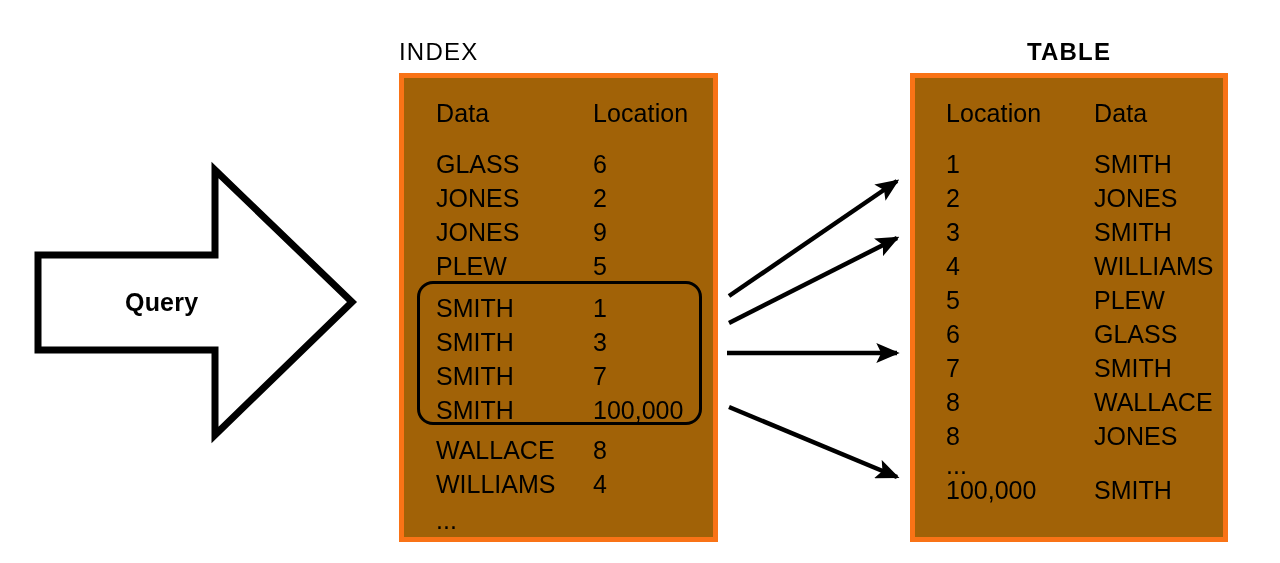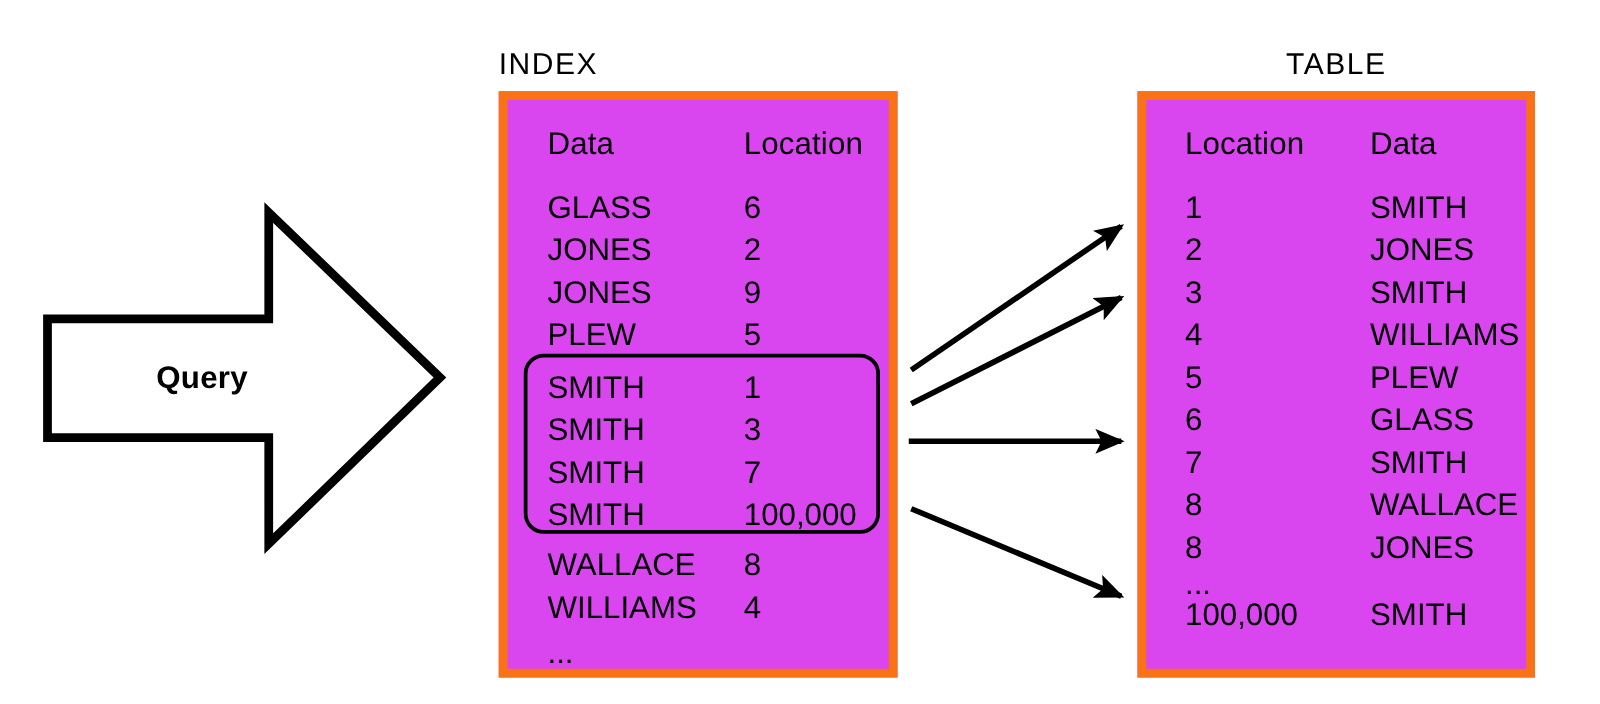--- a/index.html
+++ b/index.html
@@ -36,27 +36,27 @@
   }
 
   
   .panel-title {
     position: absolute;
     font-size: 24px;
     letter-spacing: 1.2px;
     white-space: nowrap;
   }
   #index-title { left: 399px; top: 38px; width: 319px; text-align: left; }
-  #table-title { left: 910px; top: 38px; width: 318px; text-align: center; }
+  #table-title { left: 910px; top: 38px; width: 318px; text-align: center; font-weight: bold; }
 
   
   .panel {
     position: absolute;
-    border: 7px solid #f97316;
-    background: #d946ef;
+    border: 5px solid #f97316;
+    background: #a16207;
     box-sizing: border-box;
     text-decoration: underline;
   }
   #index-panel { left: 399px; top: 73px; width: 319px; height: 469px; }
   #table-panel { left: 910px; top: 73px; width: 318px; height: 469px; }
 
   
   .row {
     position: absolute;
     left: 0;

